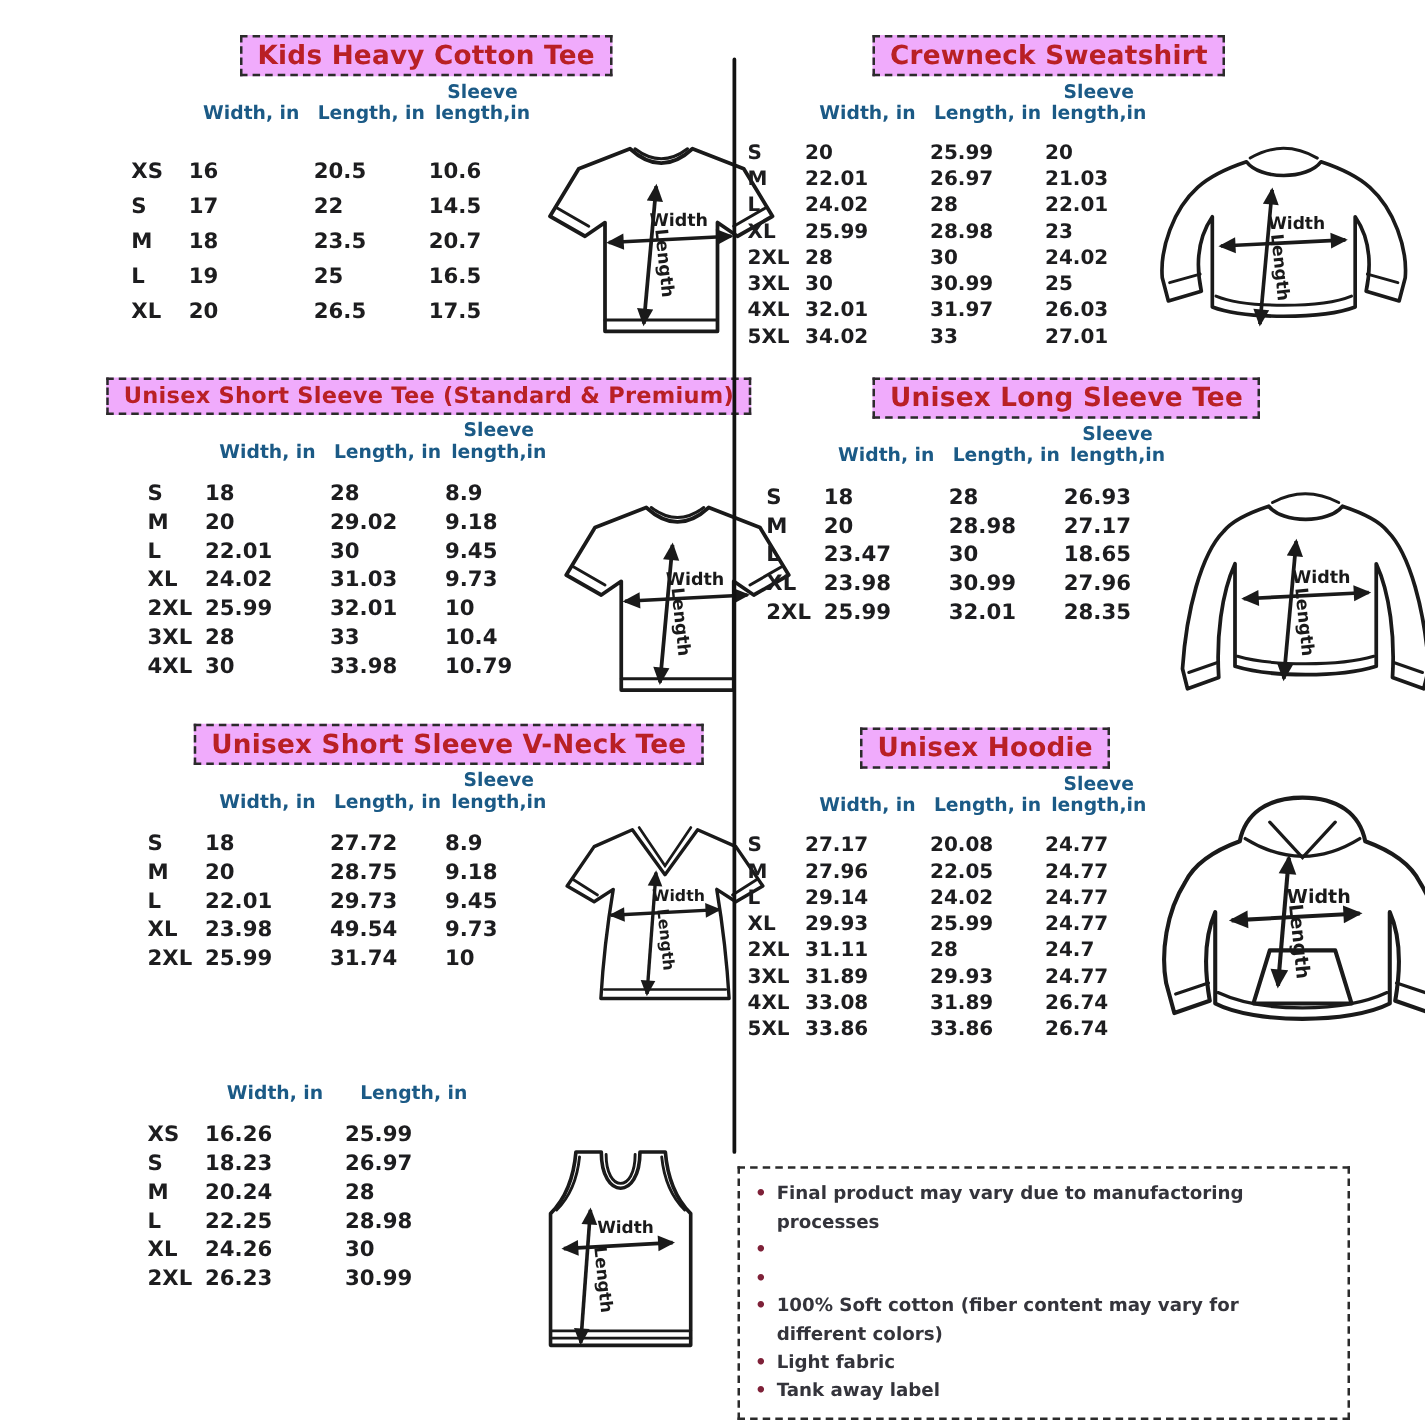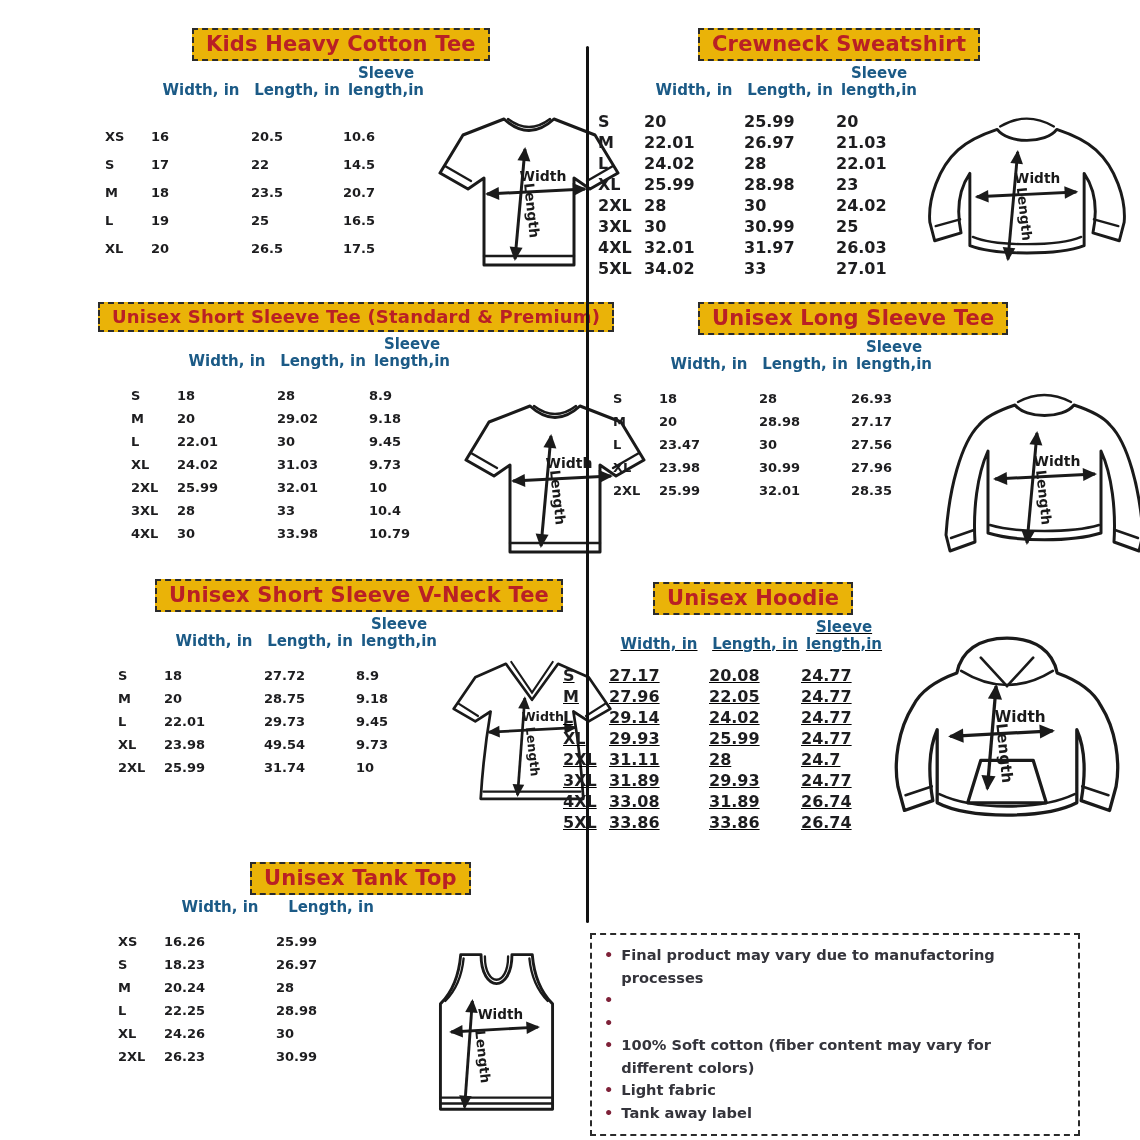--- a/index.html
+++ b/index.html
@@ -2,38 +2,38 @@
 <html style="--title-red: #b92025; --header-blue: #1b5a86; --text-dark: #1d1d1f; --bullet-maroon: #7e2138; --line-black: #1a1a1a;"><head>
 <meta charset="utf-8">
 <style>
   html,body{margin:0;padding:0;}
   body{
     width:1140px;height:1140px;position:relative;background:#ffffff;
     font-family:"DejaVu Sans",sans-serif;overflow:hidden;
   }
   .section{position:absolute;}
   .title-box{
-    display:inline-block;border:2px dashed #2b2b2b;background:#eab308;
+    display:inline-block;border:2px dashed #2b2b2b;background:#f0abfc;
     padding:2px 12px 3px;white-space:nowrap;text-align:right;
   }
   .title-box .title{
     color:var(--title-red,#b92025);font-weight:700;font-size:21px;letter-spacing:.2px;
   }
   .small-title .title{font-size:18px;}
   .content{display:flex;align-items:flex-start;margin-top:4px;}
   .size-table{padding-left:33px;}
   .rcol .size-table{padding-left:5px;}
   .kids .size-table{padding-left:20px;}
   .thead{display:flex;align-items:flex-end;color:var(--header-blue,#1b5a86);
     font-weight:700;font-size:15px;}
   .thead .col{text-align:center;white-space:pre-line;line-height:1.12;}
   .tbody{margin-top:14px;}
   .tight .tbody{margin-top:12px;}
   .kids .tbody{margin-top:24px;}
-  .trow{display:flex;color:var(--text-dark,#1d1d1f);font-weight:700;font-size:13px;
+  .trow{display:flex;color:var(--text-dark,#1d1d1f);font-weight:700;font-size:17px;
     line-height:23px;}
   .tight .trow{line-height:21px;font-size:16px;}
   .kids .trow{line-height:28px;}
   .col.size{width:46px;text-align:left;white-space:nowrap;}
   .col.c1{width:100px;}
   .col.c2{width:92px;}
   .col.c3{width:86px;}
   .tank .col.c1{width:112px;}
   .tank .col.c2{width:110px;}
   .trow .col{text-align:left;}
@@ -46,30 +46,30 @@
     border:2px dashed #2b2b2b;padding:9px 12px 10px;}
   .note{display:flex;gap:8px;font-size:14.6px;font-weight:700;color:#34343b;line-height:22.5px;}
   .note .bullet{color:var(--bullet-maroon,#7e2138);}
   
   #sec-kids      {left:85px;top:28px;width:498px;}
   #sec-kids .title-box{margin-left:107px;}
   #sec-kids .illu{margin-right:-5px;margin-top:30px;}
   #sec-crewneck  {left:593px;top:28px;width:497px;}
   #sec-crewneck .title-box{margin-left:105px;}
   #sec-crewneck .illu{margin-right:18px;margin-top:40px;}
-  #sec-ss        {left:98px;top:302px;width:498px;}
+  #sec-ss        {left:85px;top:302px;width:498px;}
   #sec-ss .title-box{margin-left:0px;}
   #sec-ss .illu{margin-right:18px;margin-top:46px;}
   #sec-longsleeve{left:608px;top:302px;width:497px;}
   #sec-longsleeve .title-box{margin-left:90px;}
   #sec-longsleeve .illu{margin-right:10px;margin-top:44px;}
   #sec-vneck     {left:85px;top:579px;width:498px;}
   #sec-vneck .title-box{margin-left:70px;}
   #sec-vneck .illu{margin-right:10px;margin-top:28px;}
-  #sec-hoodie    {left:558px;top:582px;width:497px;text-decoration:underline;}
+  #sec-hoodie    {left:593px;top:582px;width:497px;}
   #sec-hoodie .title-box{margin-left:95px;}
   #sec-hoodie .illu{margin-right:-10px;margin-top:6px;}
   #sec-tank      {left:85px;top:862px;width:498px;}
   #sec-tank .title-box{margin-left:165px;}
   #sec-tank .illu{margin-right:14px;margin-top:44px;}
 </style>
 </head>
 <body>
 
 <section class="section kids" id="sec-kids">
@@ -323,21 +323,21 @@
           <div class="trow">
             <span class="col size">M</span>
             <span class="col c1">20</span>
             <span class="col c2">28.98</span>
             <span class="col c3">27.17</span>
           </div>
           <div class="trow">
             <span class="col size">L</span>
             <span class="col c1">23.47</span>
             <span class="col c2">30</span>
-            <span class="col c3">27.56</span>
+            <span class="col c3">18.65</span>
           </div>
           <div class="trow">
             <span class="col size">XL</span>
             <span class="col c1">23.98</span>
             <span class="col c2">30.99</span>
             <span class="col c3">27.96</span>
           </div>
           <div class="trow">
             <span class="col size">2XL</span>
             <span class="col c1">25.99</span>
@@ -512,23 +512,20 @@
           <path d="M2,0 L-12,6.5 L-12,-6.5 Z" transform="translate(100,56) rotate(-85.13548556223948)" fill="#1a1a1a"></path>
           <path d="M2,0 L-12,6.5 L-12,-6.5 Z" transform="translate(92,150) rotate(94.86451443776053)" fill="#1a1a1a"></path>
           <text x="122" y="89" class="svg-label">Width</text>
           <text x="103" y="118" class="svg-label" transform="rotate(84 103 118)">Length</text>
         </svg>
       </div>
   </div>
 </section>
 
 <section class="section tank" id="sec-tank">
-  <div class="title-box">
-    <span class="title">Unisex Tank Top</span>
-  </div>
   <div class="content">
     <div class="size-table">
       <div class="thead">
           <span class="col size"></span>
           <span class="col c1">Width, in</span>
           <span class="col c2">Length, in</span>
         </div>
       <div class="tbody">
           <div class="trow">
             <span class="col size">XS</span>

